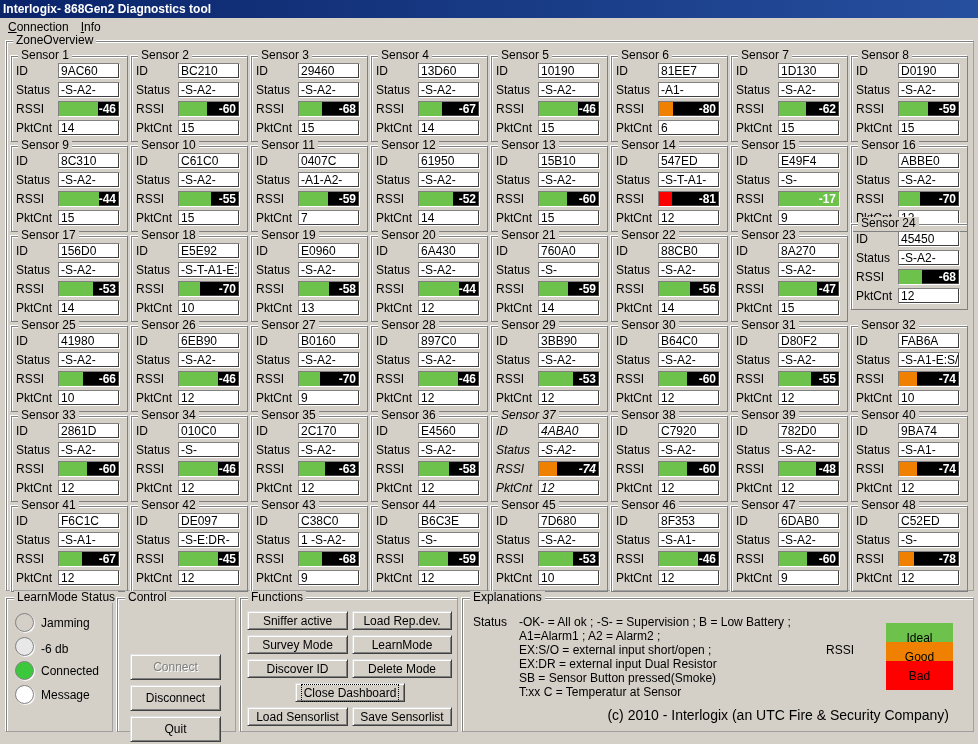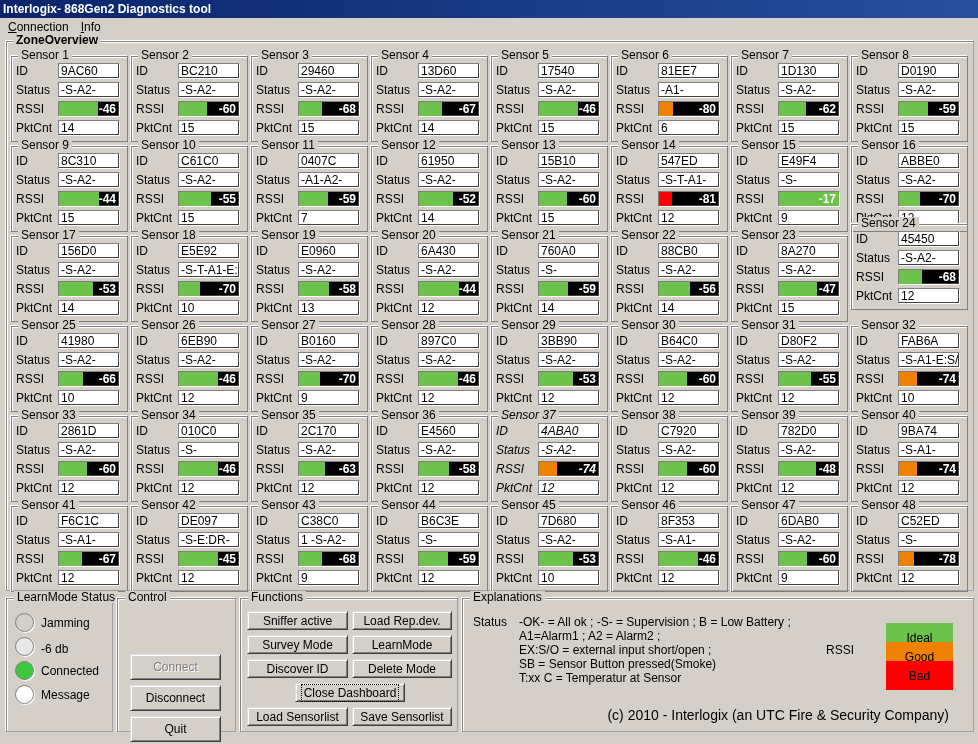--- a/index.html
+++ b/index.html
@@ -34,21 +34,21 @@
     border-top-color:#808080;border-left-color:#808080;
     box-shadow: 1px 1px 0 #ffffff inset, -1px -1px 0 #ffffff;
     background:transparent;
   }
   .group > .group-title{
     position:absolute;top:-8px;left:7px;
     background:#d4d0c8;padding:0 3px;font-size:12px;line-height:12px;
     white-space:nowrap;
   }
   #zone-overview{left:6px;top:41px;width:966px;height:548px;}
-  #zone-overview > .group-title{left:6px;font-weight:bold;}
+  #zone-overview > .group-title{left:6px;}
 
   
   .sensor{
     position:absolute;width:115px;height:84px;
     border:1px solid #808080;
     box-shadow: 1px 1px 0 #ffffff inset, -1px -1px 0 #ffffff;
   }
   .sensor > .s-title{
     position:absolute;top:-8px;left:6px;background:#d4d0c8;
     padding:0 3px;font-size:12px;line-height:12px;white-space:nowrap;
@@ -220,21 +220,21 @@
         </div>
         <div class="row" style="top:62px;">
           <span class="lbl">PktCnt</span>
           <div class="fld">14</div>
         </div>
       </div>
       <div class="sensor" style="left: 484px; top: 14px;">
         <span class="s-title">Sensor 5</span>
         <div class="row" style="top:5px;">
           <span class="lbl">ID</span>
-          <div class="fld">17540</div>
+          <div class="fld">10190</div>
         </div>
         <div class="row" style="top:24px;">
           <span class="lbl">Status</span>
           <div class="fld">-S-A2-</div>
         </div>
         <div class="row" style="top:43px;">
           <span class="lbl">RSSI</span>
           <div class="rssi-fld">
             <div class="rssi-bar" style="width:39px;background:#6cc24a;"></div>
             <span class="rssi-val">-46</span>
@@ -1260,20 +1260,21 @@
   </div>
 </div>
 
 <div class="group" id="explanations-group">
   <span class="group-title">Explanations</span>
   <span class="exp-status-label">Status</span>
   <div class="exp-lines" id="exp-lines">
       <div>-OK- = All ok ; -S- = Supervision ; B = Low Battery ;</div>
       <div>A1=Alarm1 ; A2 = Alarm2 ;</div>
       <div>EX:S/O = external input short/open ;</div>
+      <div>EX:DR = external input Dual Resistor</div>
       <div>SB = Sensor Button pressed(Smoke)</div>
       <div>T:xx C = Temperatur at Sensor</div>
     </div>
   <span class="rssi-legend-label">RSSI</span>
   <div class="legend" id="legend-ideal">
     <span>Ideal</span>
   </div>
   <div class="legend" id="legend-good">
     <span>Good</span>
   </div>

